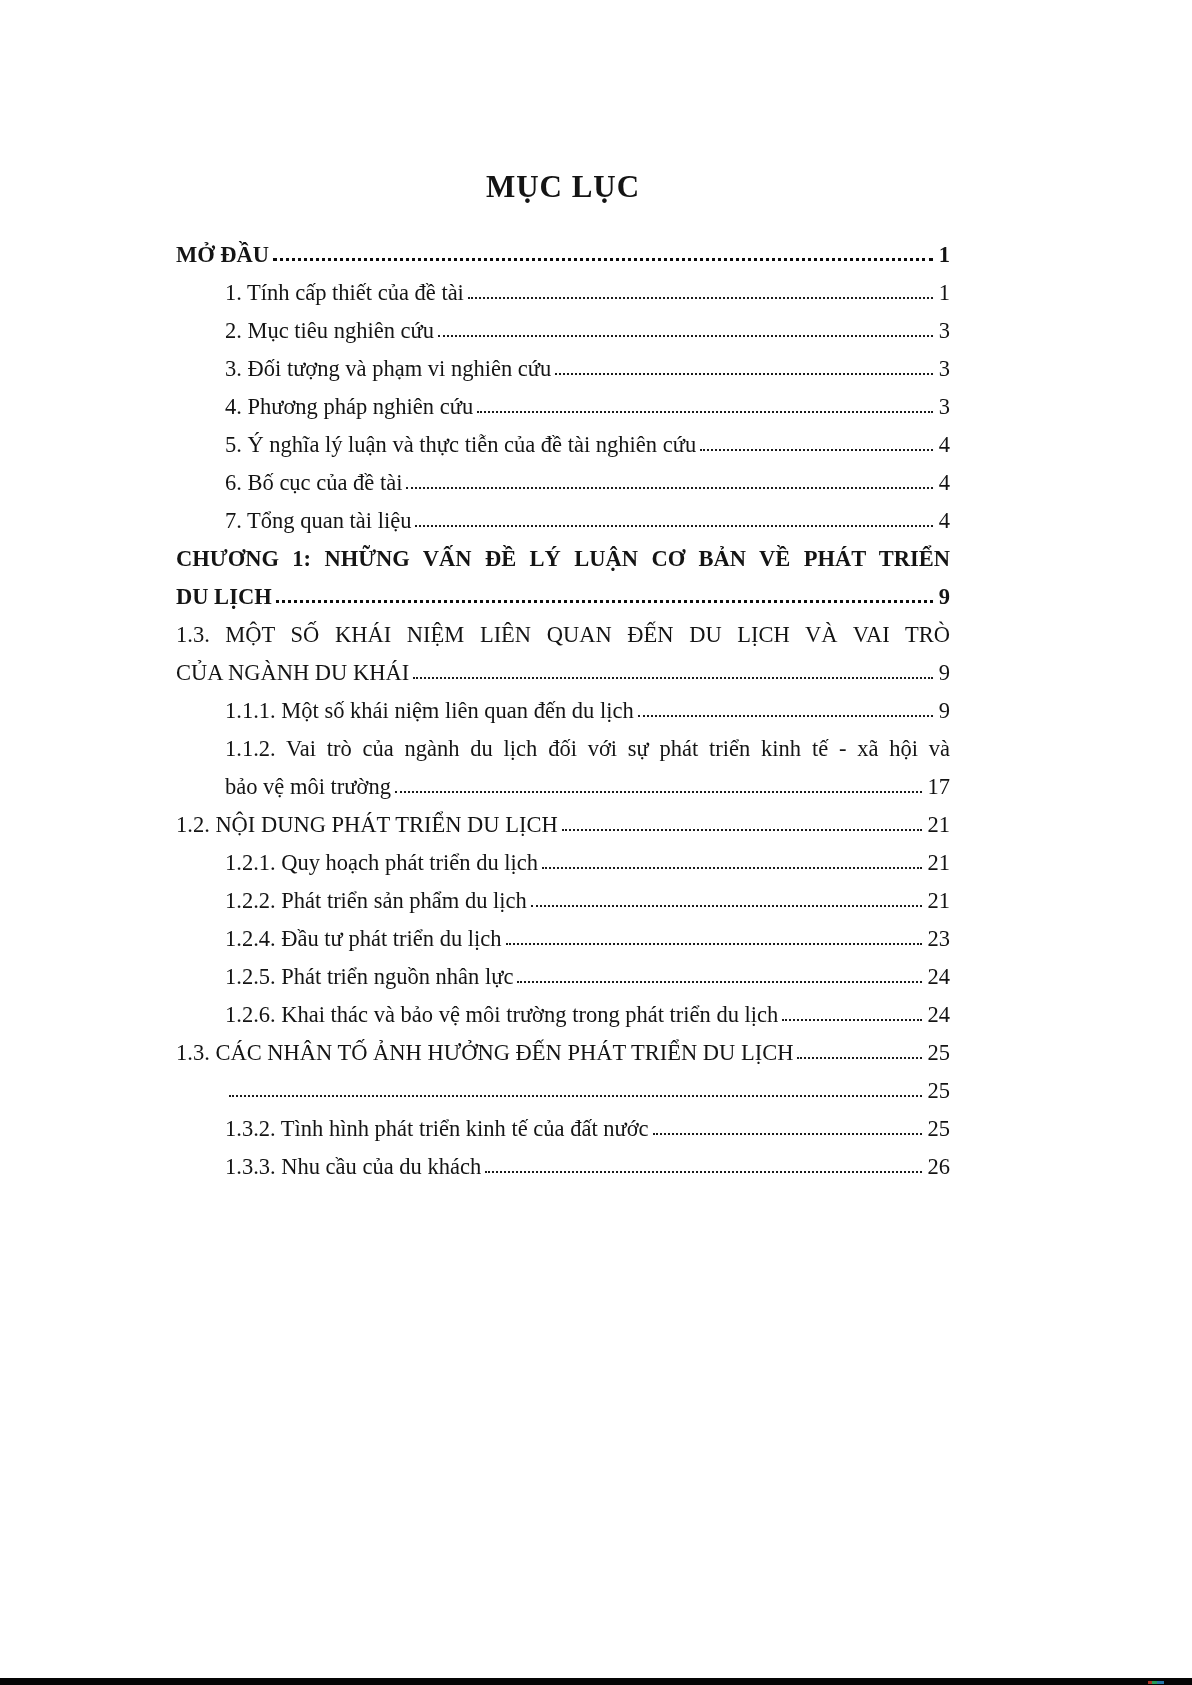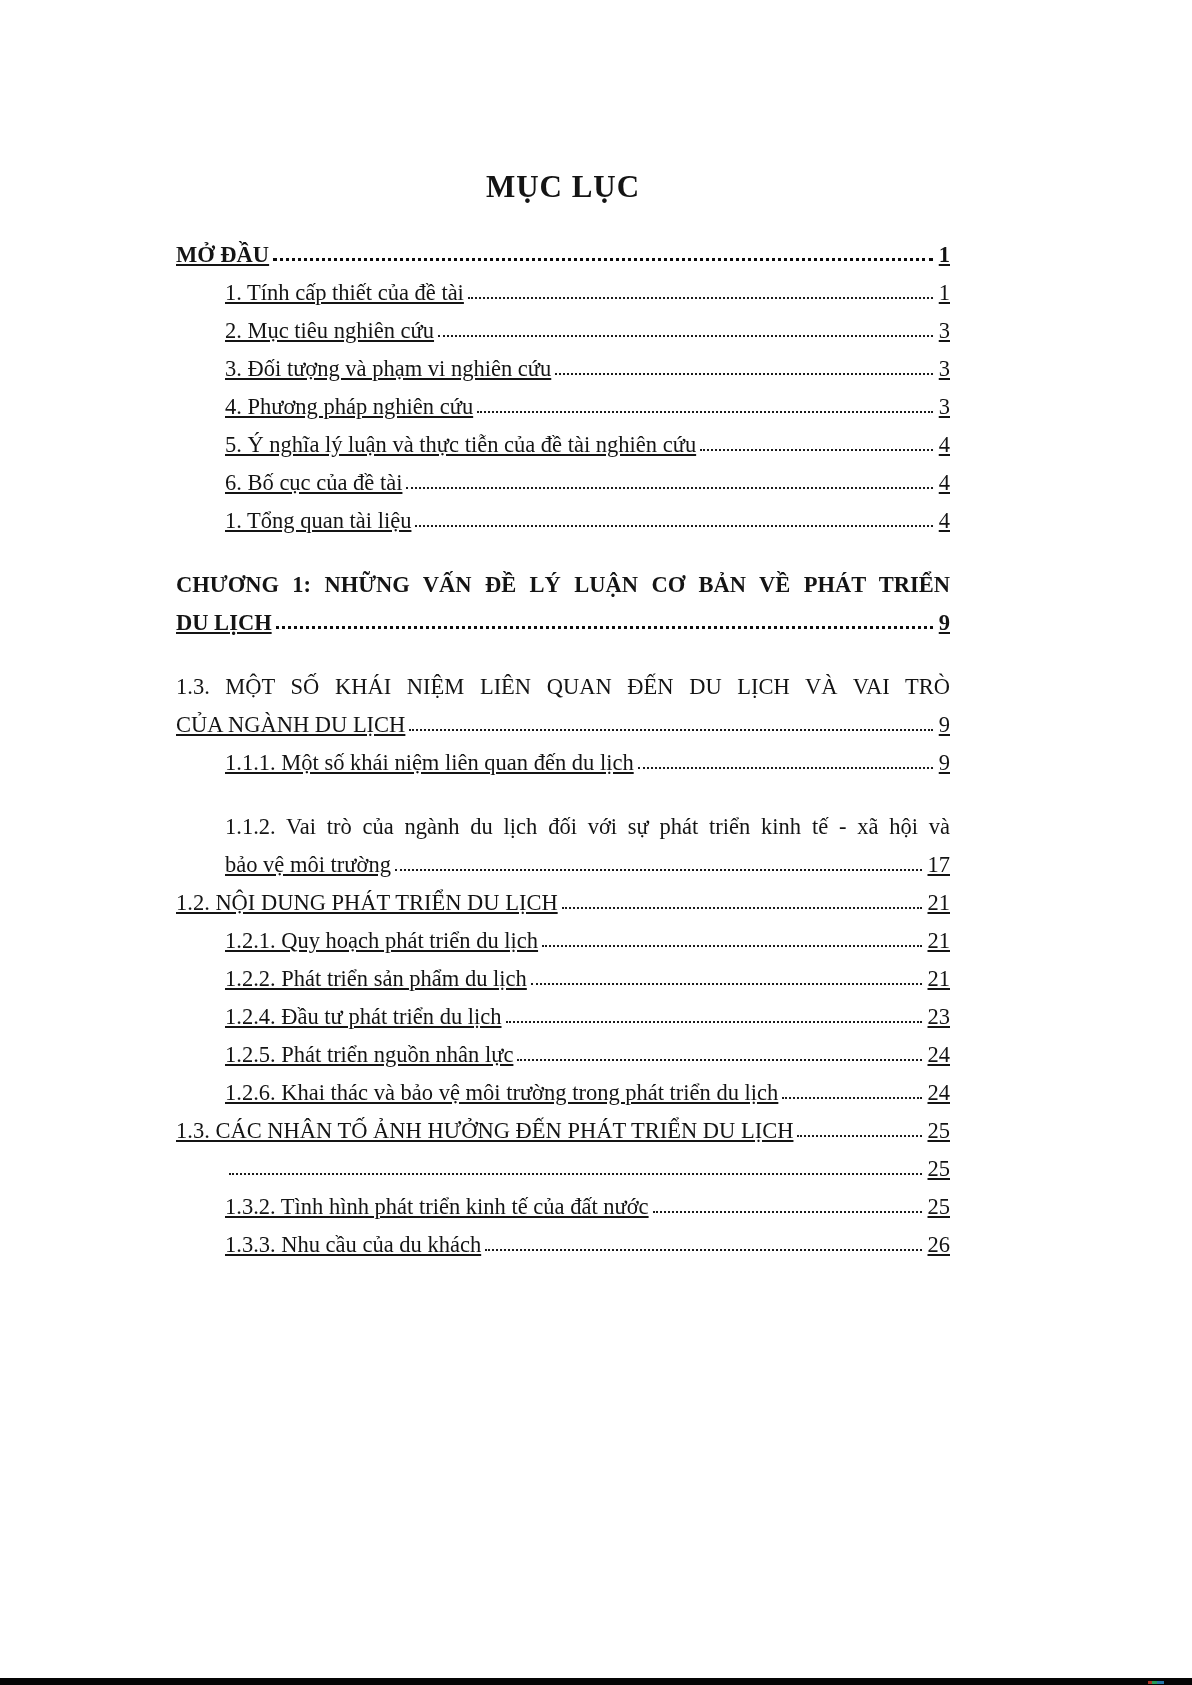--- a/index.html
+++ b/index.html
@@ -37,26 +37,24 @@
   .toc-entry {
     font-size: 22.5px;
     line-height: 38px;
   }
   .toc-entry.bold { font-weight: bold; }
   .toc-entry.level1 { padding-left: 49px; }
   .toc-line-wrap {
     text-align: justify;
     text-align-last: justify;
     white-space: nowrap;
-    margin-top: 26px;
   }
   .toc-row {
     display: flex;
     align-items: center;
-    text-decoration: underline;
   }
   .toc-text { white-space: nowrap; }
   .leader {
     flex: 1;
     min-width: 12px;
     align-self: flex-end;
     margin: 0 6px 13px 4px;
     border-bottom: 2.4px dotted #1a1a1a;
     height: 0;
   }
@@ -134,37 +132,37 @@
         </div>
         <div class="toc-entry level1">
           <div class="toc-row">
             <span class="toc-text">6. Bố cục của đề tài</span>
             <span class="leader"></span>
             <span class="page-num">4</span>
           </div>
         </div>
         <div class="toc-entry level1">
           <div class="toc-row">
-            <span class="toc-text">1. Tổng quan tài liệu</span>
+            <span class="toc-text">7. Tổng quan tài liệu</span>
             <span class="leader"></span>
             <span class="page-num">4</span>
           </div>
         </div>
         <div class="toc-entry level0 bold">
           <div class="toc-line-wrap">CHƯƠNG 1: NHỮNG VẤN ĐỀ LÝ LUẬN CƠ BẢN VỀ PHÁT TRIỂN</div>
           <div class="toc-row">
             <span class="toc-text">DU LỊCH</span>
             <span class="leader"></span>
             <span class="page-num">9</span>
           </div>
         </div>
         <div class="toc-entry level0">
           <div class="toc-line-wrap">1.3. MỘT SỐ KHÁI NIỆM LIÊN QUAN ĐẾN DU LỊCH VÀ VAI TRÒ</div>
           <div class="toc-row">
-            <span class="toc-text">CỦA NGÀNH DU LỊCH</span>
+            <span class="toc-text">CỦA NGÀNH DU KHÁI</span>
             <span class="leader"></span>
             <span class="page-num">9</span>
           </div>
         </div>
         <div class="toc-entry level1">
           <div class="toc-row">
             <span class="toc-text">1.1.1. Một số khái niệm liên quan đến du lịch</span>
             <span class="leader"></span>
             <span class="page-num">9</span>
           </div>

